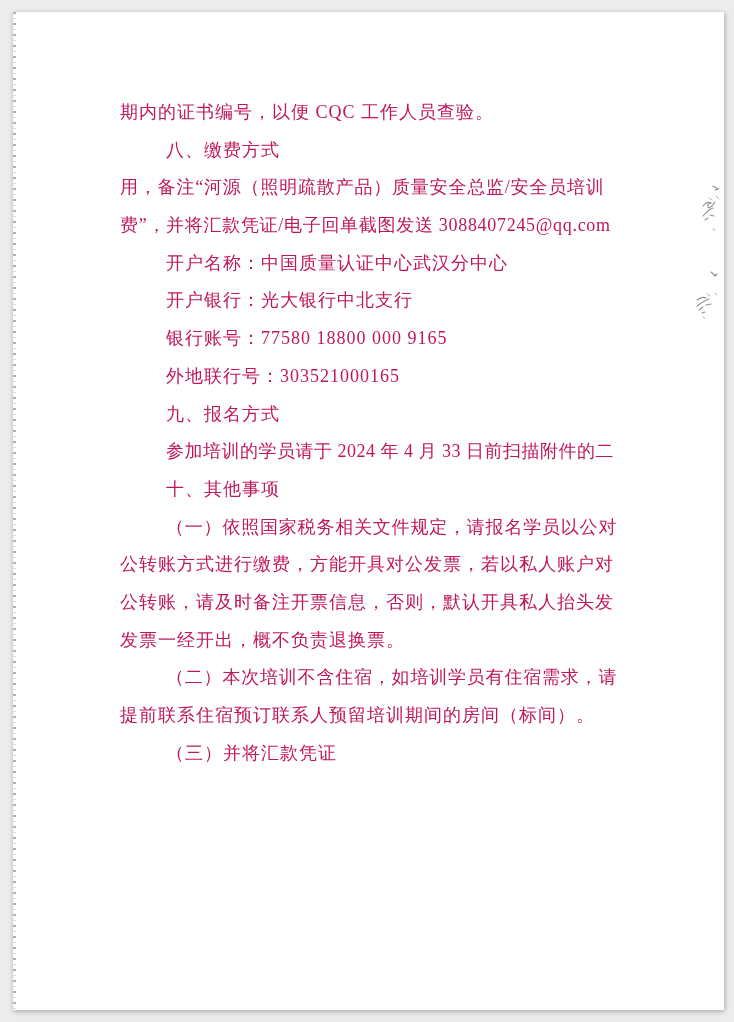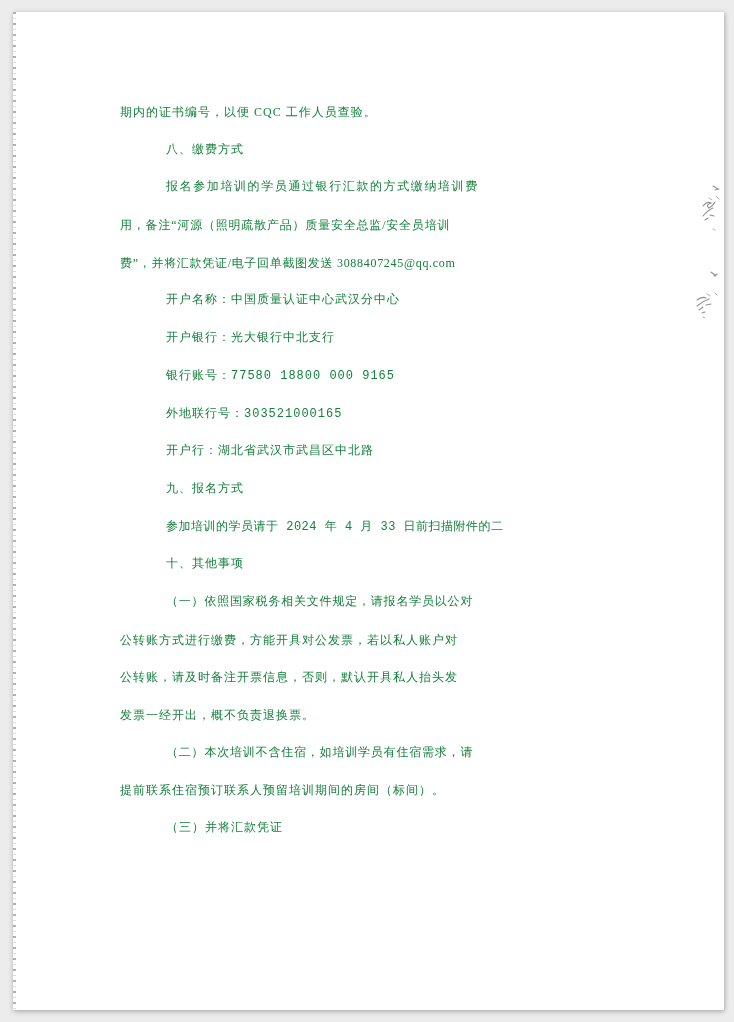--- a/index.html
+++ b/index.html
@@ -38,53 +38,51 @@
         rgba(110,110,110,0.55) 0px, rgba(110,110,110,0.55) 2px,
         rgba(255,255,255,0) 2px, rgba(255,255,255,0) 6px,
         rgba(150,150,150,0.35) 6px, rgba(150,150,150,0.35) 7px,
         rgba(255,255,255,0) 7px, rgba(255,255,255,0) 11px);
   }
   .textblock {
     position: absolute;
     left: 107px;
     top: 82px;
     width: 522px;
-    font-size: 12px;
+    font-size: 18px;
     line-height: 37.7px;
-    color: #15803d;
+    color: #be185d;
     white-space: nowrap;
   }
   .ln { height: 37.7px; letter-spacing: 1px; }
-  .ind { padding-left: 46px; font-family: Liberation Mono, monospace; }
+  .ind { padding-left: 46px; }
   
   .artifact {
     position: absolute;
     opacity: 0.75;
   }
   .a1 { left: 676px; top: 168px; }
   .a2 { left: 672px; top: 252px; }
 </style>
 </head>
 <body>
 
 <div class="canvas">
   <div class="paper">
     <div class="scan-edge"></div>
 
     <div class="textblock">
       <div class="ln">期内的证书编号，以便 CQC 工作人员查验。</div>
       <div class="ln ind">八、缴费方式</div>
-      <div class="ln ind" style="letter-spacing:1.6px">报名参加培训的学员通过银行汇款的方式缴纳培训费</div>
       <div class="ln" style="letter-spacing:0.8px">用，备注“河源（照明疏散产品）质量安全总监/安全员培训</div>
       <div class="ln" style="letter-spacing:0.7px">费”，并将汇款凭证/电子回单截图发送 3088407245@qq.com</div>
       <div class="ln ind">开户名称：中国质量认证中心武汉分中心</div>
       <div class="ln ind">开户银行：光大银行中北支行</div>
       <div class="ln ind">银行账号：77580 18800 000 9165</div>
       <div class="ln ind">外地联行号：303521000165</div>
-      <div class="ln ind">开户行：湖北省武汉市武昌区中北路</div>
       <div class="ln ind">九、报名方式</div>
       <div class="ln ind" style="letter-spacing:0.5px">参加培训的学员请于 2024 年 4 月 33 日前扫描附件的二</div>
       <div class="ln ind">十、其他事项</div>
       <div class="ln ind" style="letter-spacing:0.8px">（一）依照国家税务相关文件规定，请报名学员以公对</div>
       <div class="ln">公转账方式进行缴费，方能开具对公发票，若以私人账户对</div>
       <div class="ln">公转账，请及时备注开票信息，否则，默认开具私人抬头发</div>
       <div class="ln">发票一经开出，概不负责退换票。</div>
       <div class="ln ind" style="letter-spacing:0.8px">（二）本次培训不含住宿，如培训学员有住宿需求，请</div>
       <div class="ln">提前联系住宿预订联系人预留培训期间的房间（标间）。</div>
       <div class="ln ind">（三）并将汇款凭证</div>

